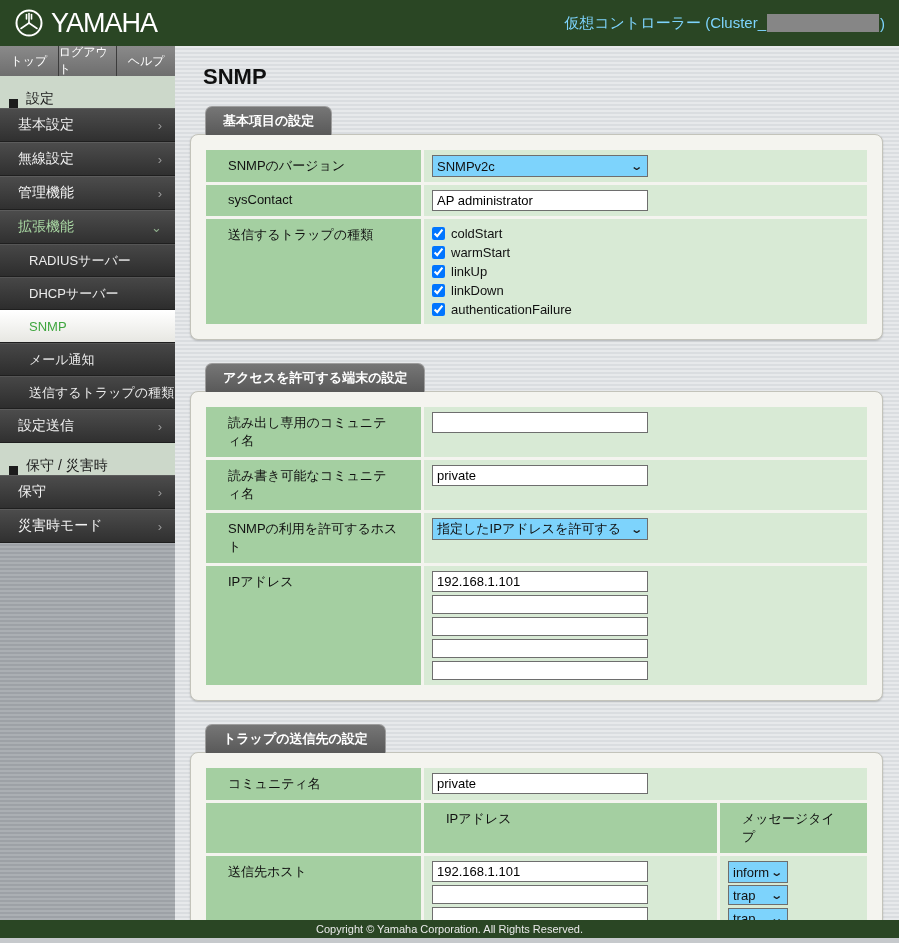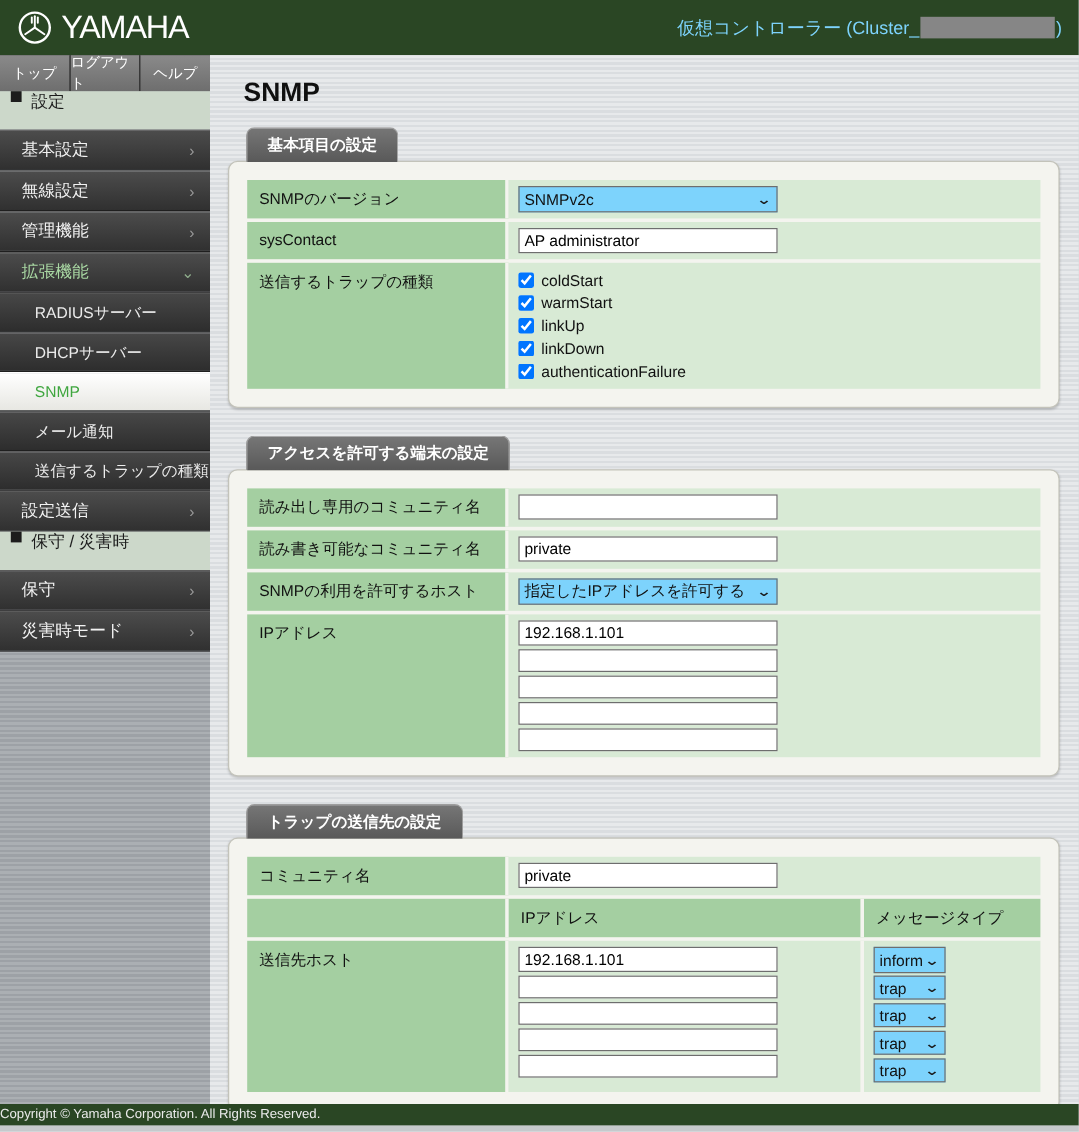--- a/index.html
+++ b/index.html
@@ -15,21 +15,21 @@
 
   
   .middle{display:flex;height:874px}
   .sidebar{width:175px;display:flex;flex-direction:column;flex-shrink:0;
     background:repeating-linear-gradient(180deg,#abafb3 0 2px,#9da1a6 2px 4px)}
   .nav-tabs{height:30px;background:#141414;display:flex;flex-shrink:0}
   .nav-tab{flex:1;background:linear-gradient(#8a8a8a,#6e6e6e);color:#fff;font-size:12px;
     display:flex;align-items:center;justify-content:center;border-right:1px solid #3c3c3c;cursor:pointer}
   .nav-tab:last-child{border-right:none}
   .side-section{height:32px;background:#ccd8ca;color:#1c1c1c;font-size:14px;display:flex;
-    align-items:flex-start;padding-left:9px;gap:8px;flex-shrink:0}
+    align-items:flex-end;padding-left:9px;gap:8px;flex-shrink:0}
   .bullet{width:9px;height:9px;background:#1c1c1c;display:inline-block;flex-shrink:0}
   .side-item{height:34px;background:linear-gradient(#4c4c4c,#303030);border-top:1px solid #5c5c5c;
     border-bottom:1px solid #1f1f1f;color:#f2f2f2;font-size:14px;display:flex;align-items:center;
     padding:0 13px 0 18px;justify-content:space-between;cursor:pointer;flex-shrink:0}
   .chev{color:#9a9a9a;font-size:13px;line-height:1}
   .side-item.expanded{color:#a9d8a3}
   .side-item.expanded .chev{color:#8fae8c}
   .side-sub{height:33px;background:linear-gradient(#474747,#2d2d2d);border-top:1px solid #555;
     border-bottom:1px solid #1f1f1f;color:#ececec;font-size:13px;display:flex;align-items:center;
     padding-left:29px;cursor:pointer;flex-shrink:0}
@@ -40,21 +40,21 @@
   .main{flex:1;background:repeating-linear-gradient(180deg,#e7e9eb 0 2px,#dadde0 2px 4px);
     padding:16px 16px 0 15px;overflow:hidden}
   .page-title{font-size:22px;font-weight:bold;color:#101010;margin:2px 0 16px 13px}
   .section{margin-bottom:23px}
   .section-tab{display:inline-block;margin-left:15px;background:linear-gradient(#767676,#595959);
     color:#fff;font-weight:bold;font-size:13px;padding:5px 17px 5px;border-radius:7px 7px 0 0;
     border:1px solid #9d9d9d;border-bottom:none;position:relative;z-index:1}
   .panel{background:#f4f4ef;border:1px solid #c3c3ba;border-radius:8px;padding:12px 15px;
     box-shadow:0 1px 2px rgba(0,0,0,.18);margin-top:-1px;position:relative}
   table.form{width:100%;border-collapse:separate;border-spacing:0 3px;table-layout:fixed}
-  td.lbl{background:#a4cfa1;padding:7px 10px;font-size:13px;color:#111;vertical-align:top}
+  td.lbl{background:#a4cfa1;padding:7px 22px;font-size:13px;color:#111;vertical-align:top}
   td.val{background:#d8ead5;padding:5px 8px;font-size:13px;vertical-align:top;color:#111}
   td.gap{border-right:3px solid #f4f4ef}
   col.c-label{width:218px}
   col.c-type{width:147px}
   input.txt{height:21px;border:1px solid #6e6e6e;font-size:13px;padding:1px 4px;
     font-family:inherit;background:#fff;width:216px;display:block}
   .stack .txt{height:19px;margin-bottom:3px}
   .stack .txt:first-child{height:21px}
   .stack .txt:last-child{margin-bottom:0}
   .trap-ip{width:186px}
@@ -62,21 +62,21 @@
     align-items:center;justify-content:space-between;padding:0 6px 0 4px;font-size:13px;
     color:#111;cursor:pointer}
   .selectbox .chev-down-glyph{font-size:11px;color:#1a1a1a;transform:scaleX(1.4);font-weight:bold}
   .selectbox.small{width:60px;margin-bottom:3px;height:20px}
   .selectbox.small:first-child{height:22px;margin-bottom:2px}
   .checks label{display:flex;align-items:center;gap:6px;font-size:13px;height:19px;cursor:pointer}
   .checks input{width:13px;height:13px;cursor:pointer}
 
   
   .footer{height:18px;background:#2a4624;color:#eaeaea;font-size:11px;display:flex;
-    align-items:center;justify-content:flex-start}
+    align-items:center;justify-content:center}
   .bottom-strip{height:5px;background:#c6c9cc}
 </style>
 </head>
 <body>
 
 <div class="top-header">
   <div class="brand">
     <svg width="30" height="30" viewBox="0 0 30 30">
       <circle cx="15" cy="15" r="12.5" fill="none" stroke="#ffffff" stroke-width="2"></circle>
       <g stroke="#ffffff" stroke-width="1.6" stroke-linecap="round">

